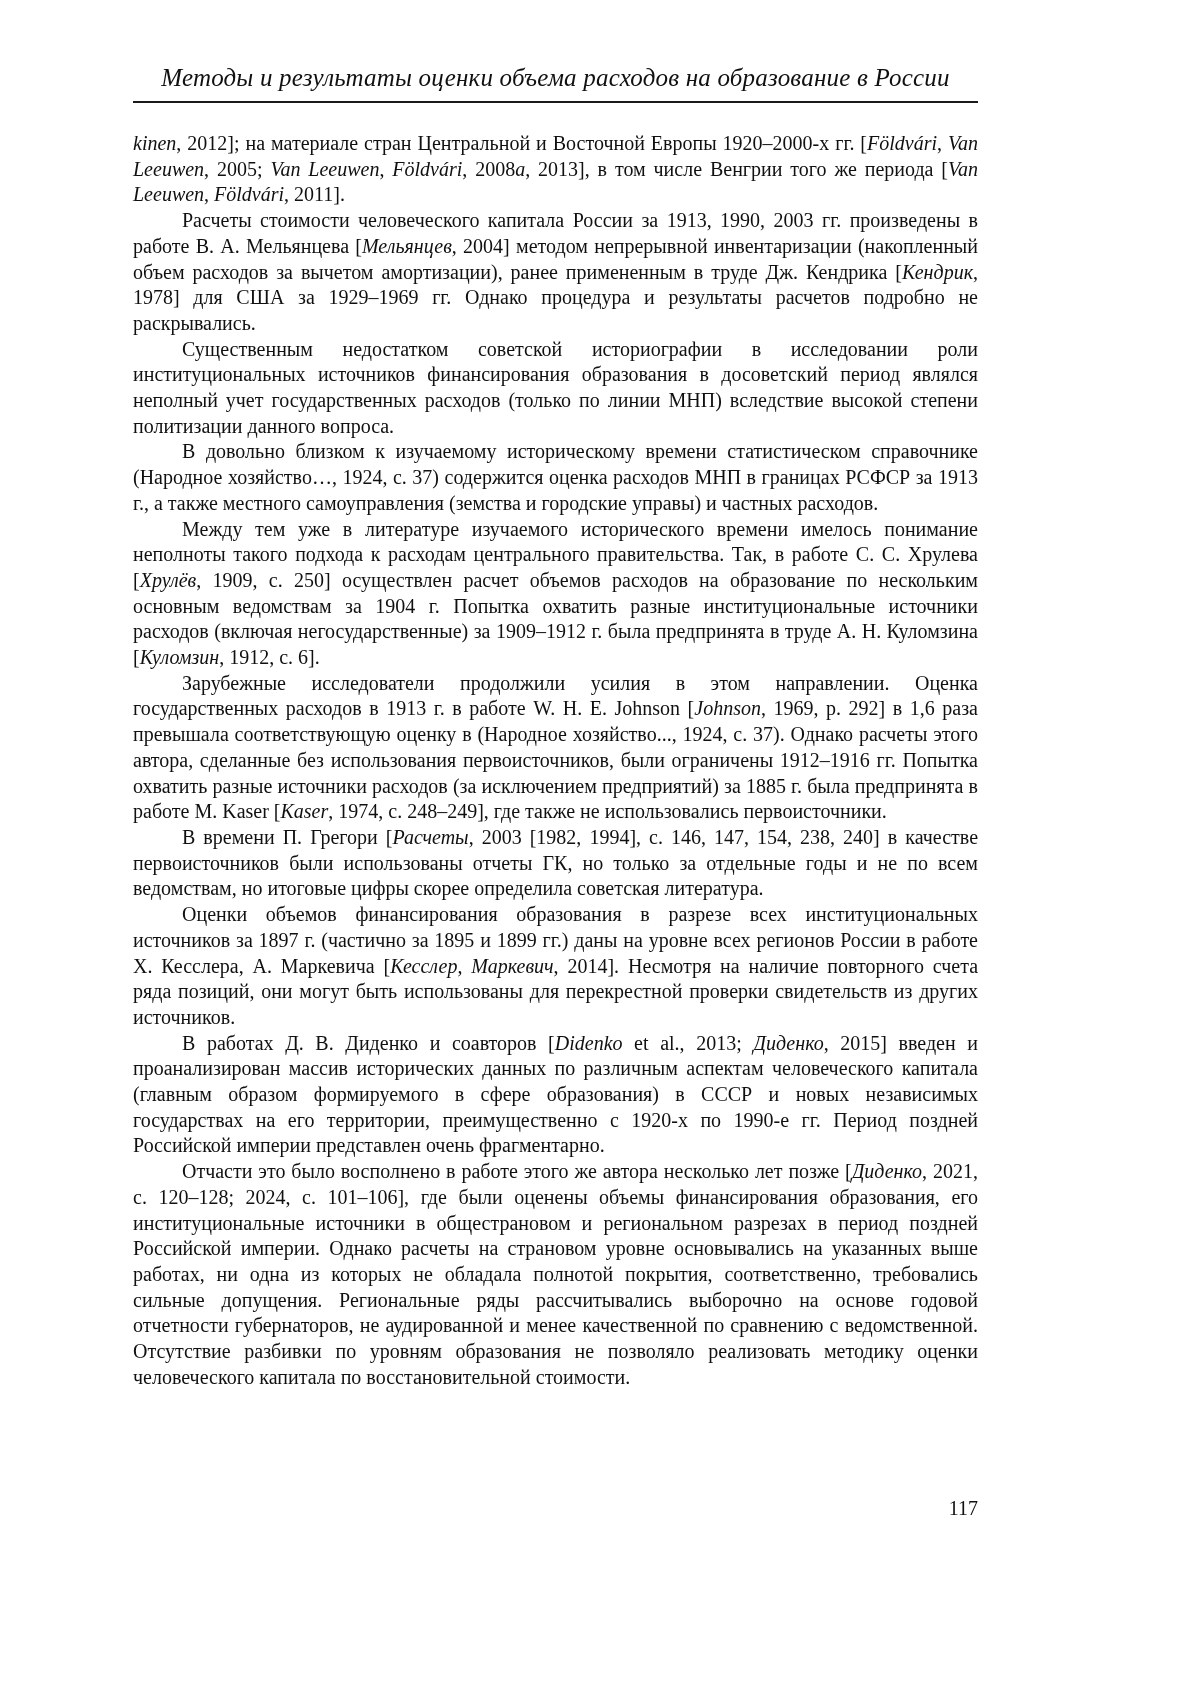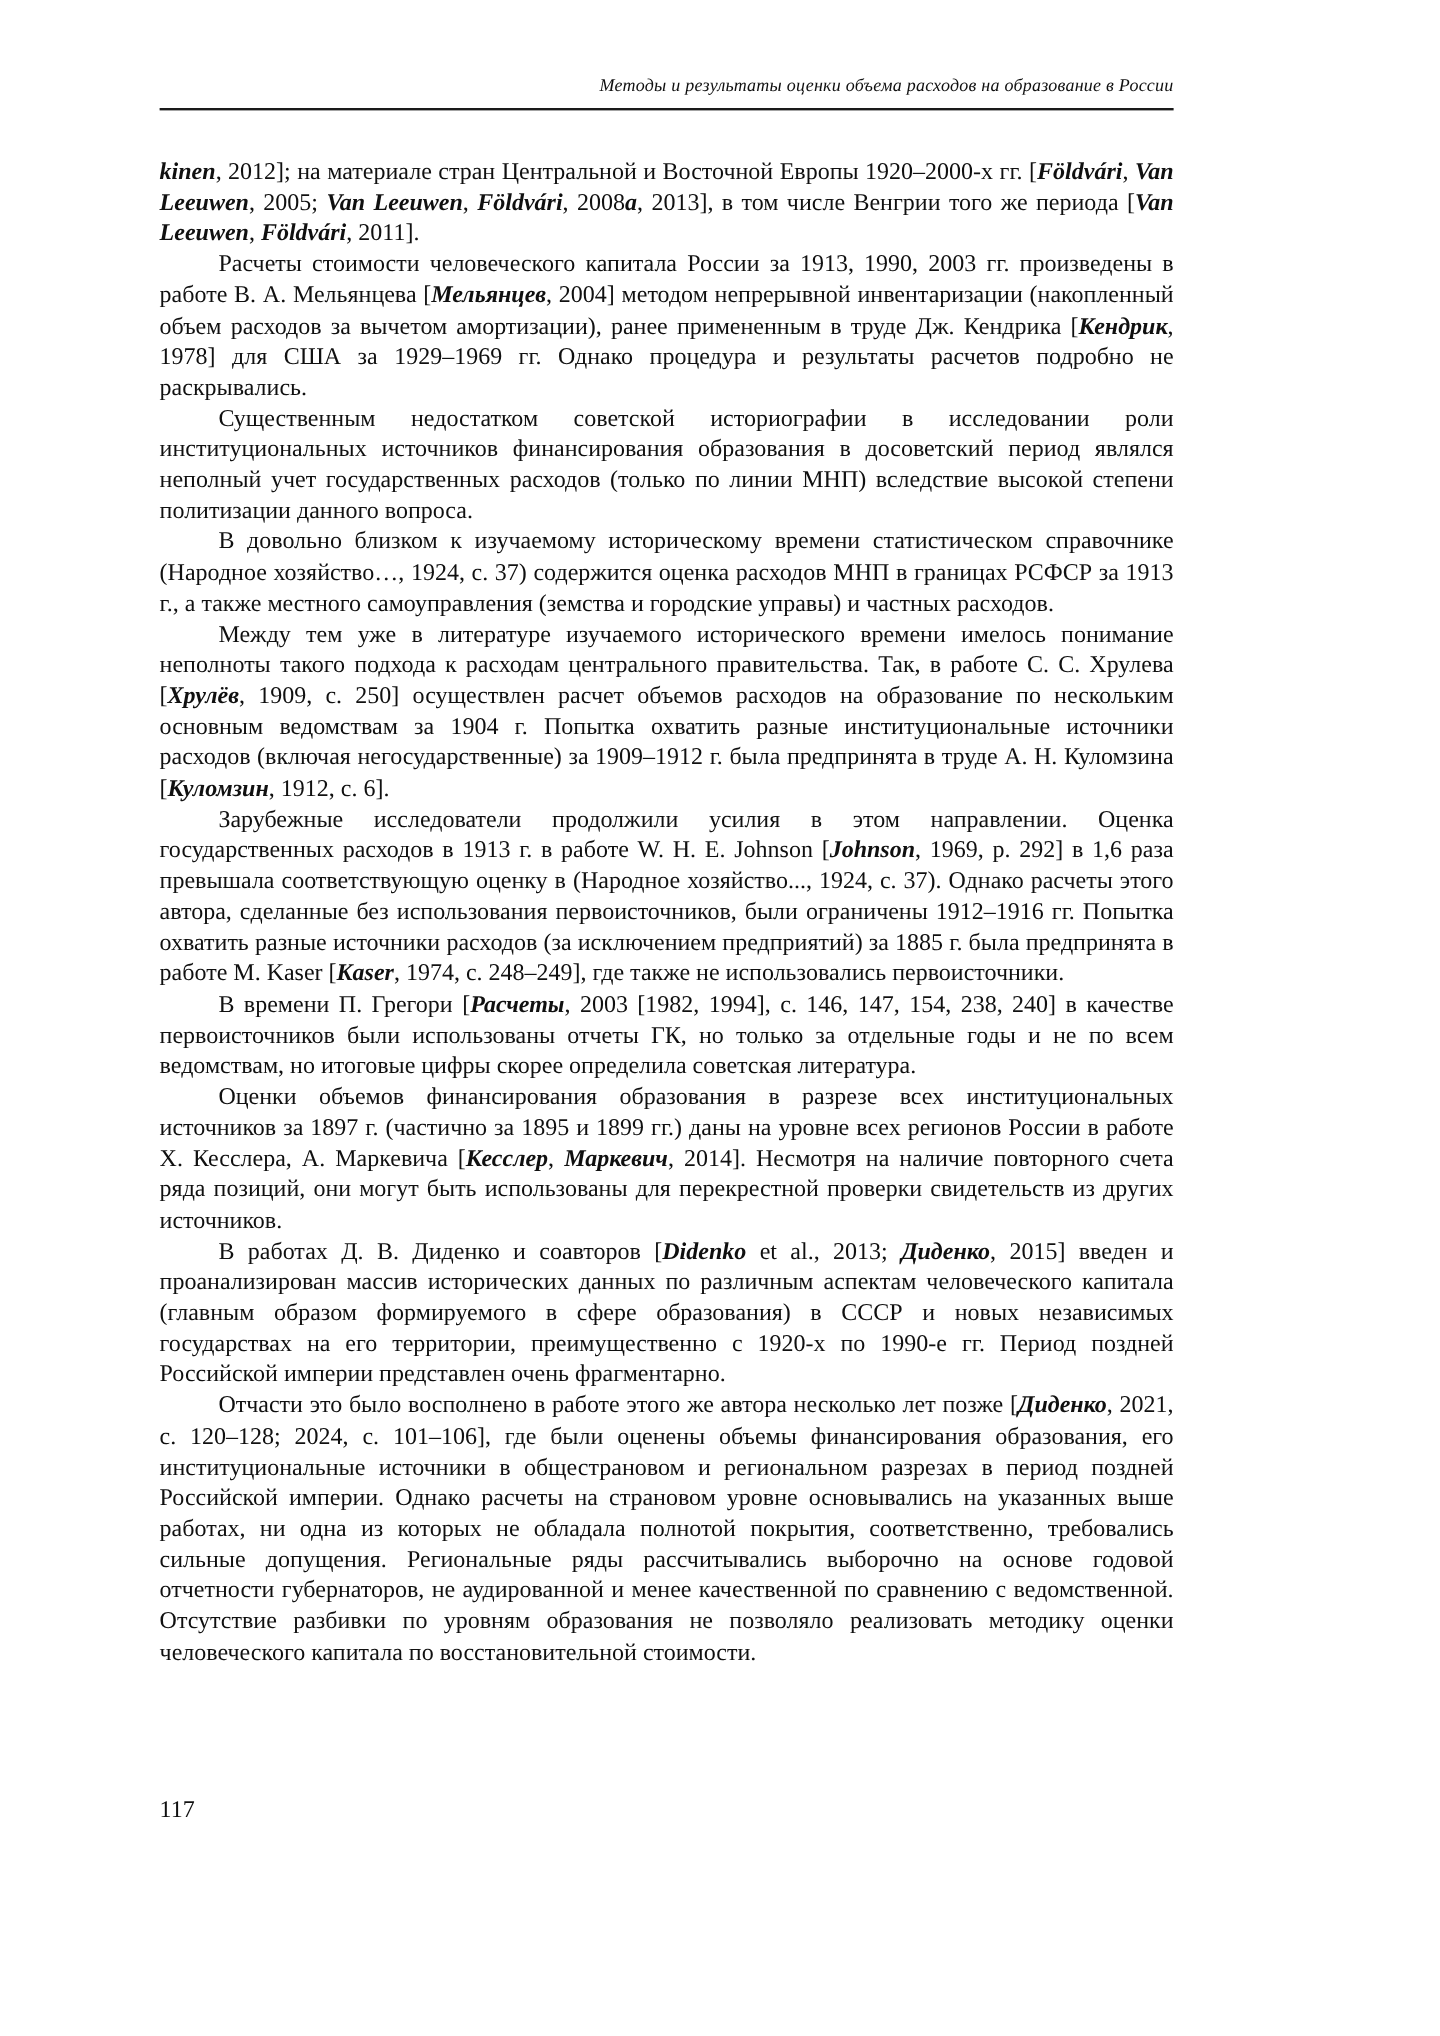--- a/index.html
+++ b/index.html
@@ -17,23 +17,23 @@
   }
   .page {
     position: absolute;
     inset: 0;
   }
   .running-header {
     position: absolute;
     left: 133px;
     width: 845px;
     top: 64px;
-    text-align: right;
+    text-align: center;
     font-style: italic;
-    font-size: 15px;
+    font-size: 25px;
     letter-spacing: 0.2px;
     padding-bottom: 9px;
     border-bottom: 2px solid #1a1a1a;
   }
   .body-text {
     position: absolute;
     left: 133px;
     width: 845px;
     top: 131px;
     font-size: 20px;
@@ -42,28 +42,27 @@
   }
   .body-text p {
     margin: 0;
     padding: 0;
   }
   .body-text p.indent {
     text-indent: 49px;
   }
   .it {
     font-style: italic;
-    font-weight: bold;
   }
   .page-number {
     position: absolute;
     left: 133px;
     width: 845px;
     top: 1497px;
-    text-align: left;
+    text-align: right;
     font-size: 20px;
   }
 </style>
 </head>
 <body>
 
 <div class="page">
 
   <div class="running-header">Методы и результаты оценки объема расходов на образование в России</div>
 

